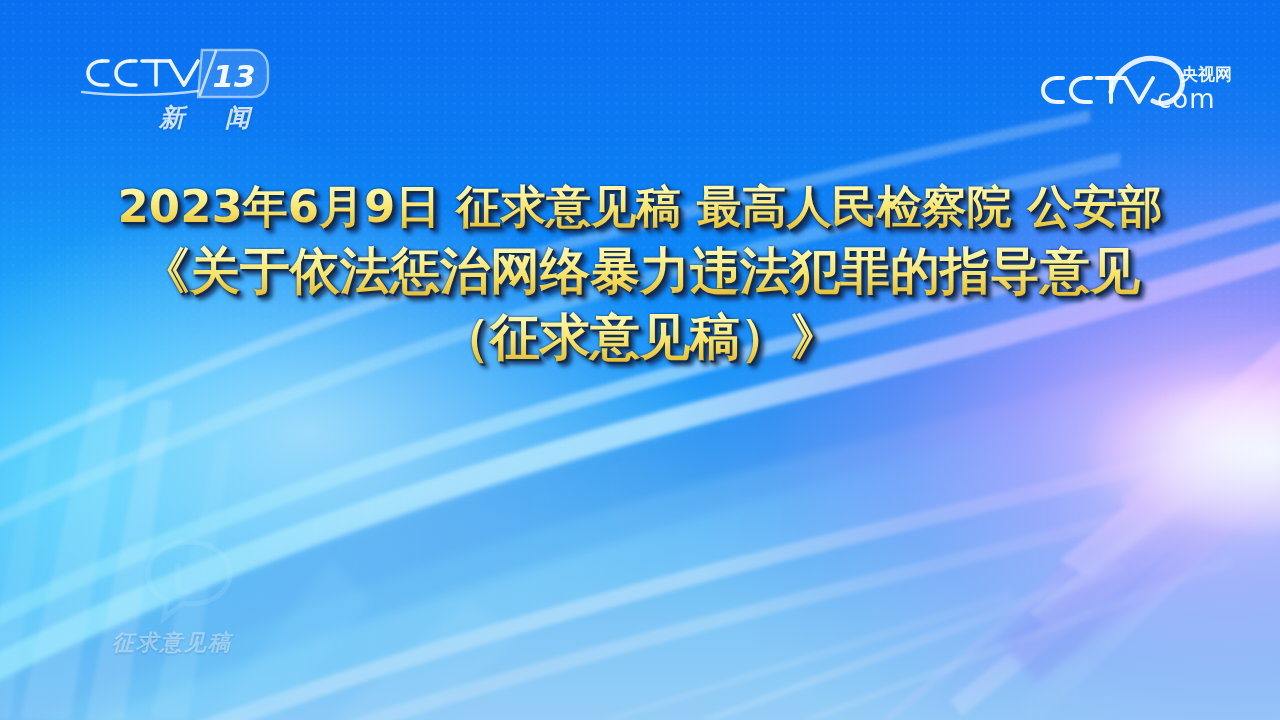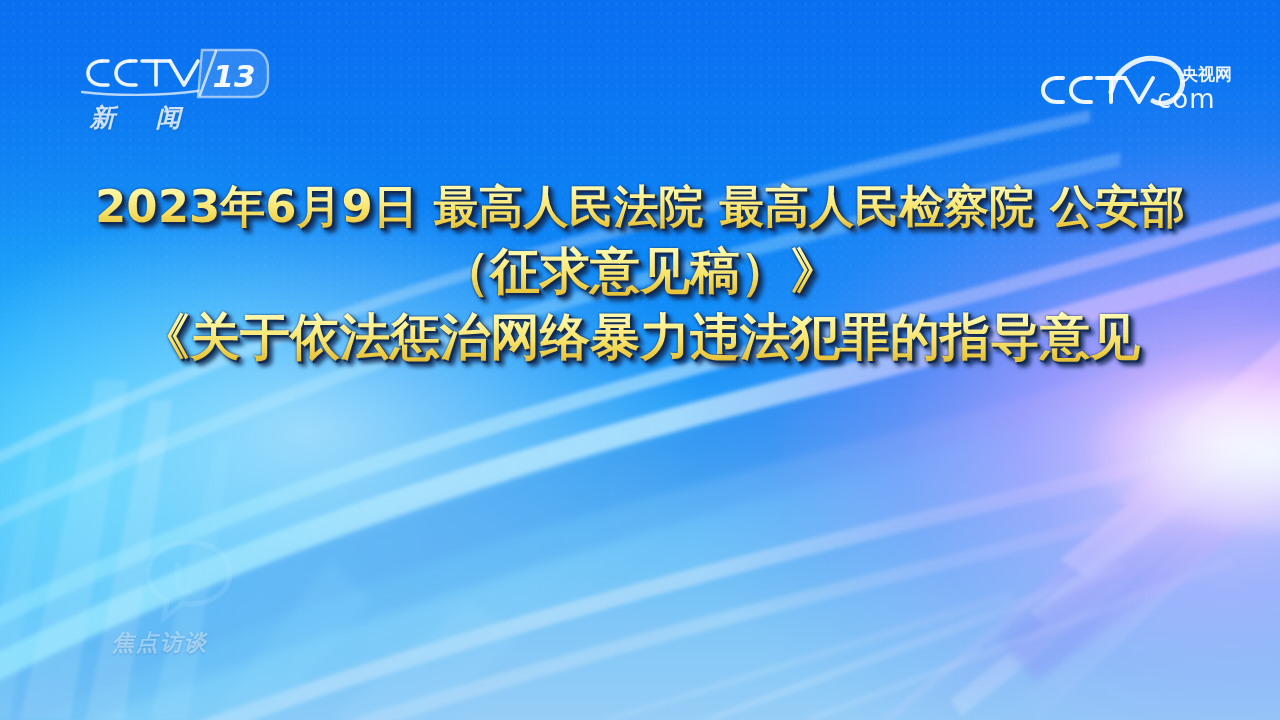--- a/index.html
+++ b/index.html
@@ -120,21 +120,21 @@
     top: 47px;
     width: 200px;
     height: 92px;
     font-style: italic;
   }
   #logo-cctv13 .l13-mark { position: absolute; left: 0; top: 0; width: 196px; height: 52px; }
   #logo-cctv13 .l13-sub {
     position: absolute;
     left: 0; top: 54px;
     width: 192px;
-    text-align: left;
+    text-align: right;
     font-size: 25px;
     font-weight: 700;
     letter-spacing: 16px;
     text-indent: 16px;
     color: rgba(255,255,255,0.80);
     text-shadow: 0 1px 3px rgba(10,60,130,0.30);
     white-space: nowrap;
   }
 
   
@@ -274,21 +274,21 @@
   <div class="bg-layer" id="bg-purple"></div>
   <div class="bg-layer" id="bg-hotspot"></div>
   <div class="bg-layer" id="bg-dots"></div>
   <div class="bg-layer" id="bg-bottom-lift"></div>
 
   <div id="watermark">
     <svg class="wm-mark" viewBox="0 0 94 88">
       <path d="M47 6 C22 6 6 21 6 38 C6 49 13 59 25 64 L22 82 L41 67 C43 67 45 68 47 68 C72 68 88 54 88 38 C88 21 72 6 47 6 Z" fill="none" stroke="#bfeaff" stroke-width="5" opacity="0.55"></path>
       <path d="M36 30 L36 50 C36 56 42 58 47 55" fill="none" stroke="#bfeaff" stroke-width="6" opacity="0.45" stroke-linecap="round"></path>
     </svg>
-    <div class="wm-text">焦点访谈</div>
+    <div class="wm-text">征求意见稿</div>
   </div>
 
   <div id="logo-cctv13">
     <svg class="l13-mark" viewBox="0 0 196 52">
       <g fill="none" stroke="#ffffff" stroke-opacity="0.92" stroke-width="3.6" stroke-linejoin="round" stroke-linecap="round">
 
         <path d="M28 14 C20 14 14 19 14 26 C14 33 20 38 28 38 L34 38"></path>
         <path d="M34 14 L28 14"></path>
 
         <path d="M56 14 C48 14 42 19 42 26 C42 33 48 38 56 38 L62 38"></path>
@@ -325,18 +325,18 @@
         <path d="M94 26 L108 50 L122 26"></path>
       </g>
 
       <text x="150" y="28" font-family="DejaVu Sans, Liberation Sans, sans-serif" font-size="17" font-weight="700" fill="#ffffff" fill-opacity="0.92">央视网</text>
 
       <text x="126" y="56" font-family="DejaVu Sans, Liberation Sans, sans-serif" font-size="26" font-weight="400" fill="#ffffff" fill-opacity="0.92" letter-spacing="1">com</text>
     </svg>
   </div>
 
   <div id="headline">
-    <span class="hl-line hl-line-1">2023年6月9日  最高人民法院 最高人民检察院 公安部</span>
+    <span class="hl-line hl-line-1">2023年6月9日  征求意见稿 最高人民检察院 公安部</span>
+    <span class="hl-line hl-line-2">《关于依法惩治网络暴力违法犯罪的指导意见</span>
     <span class="hl-line hl-line-3">（征求意见稿）》</span>
-    <span class="hl-line hl-line-2">《关于依法惩治网络暴力违法犯罪的指导意见</span>
   </div>
 
 </div>
 
 </body></html>

